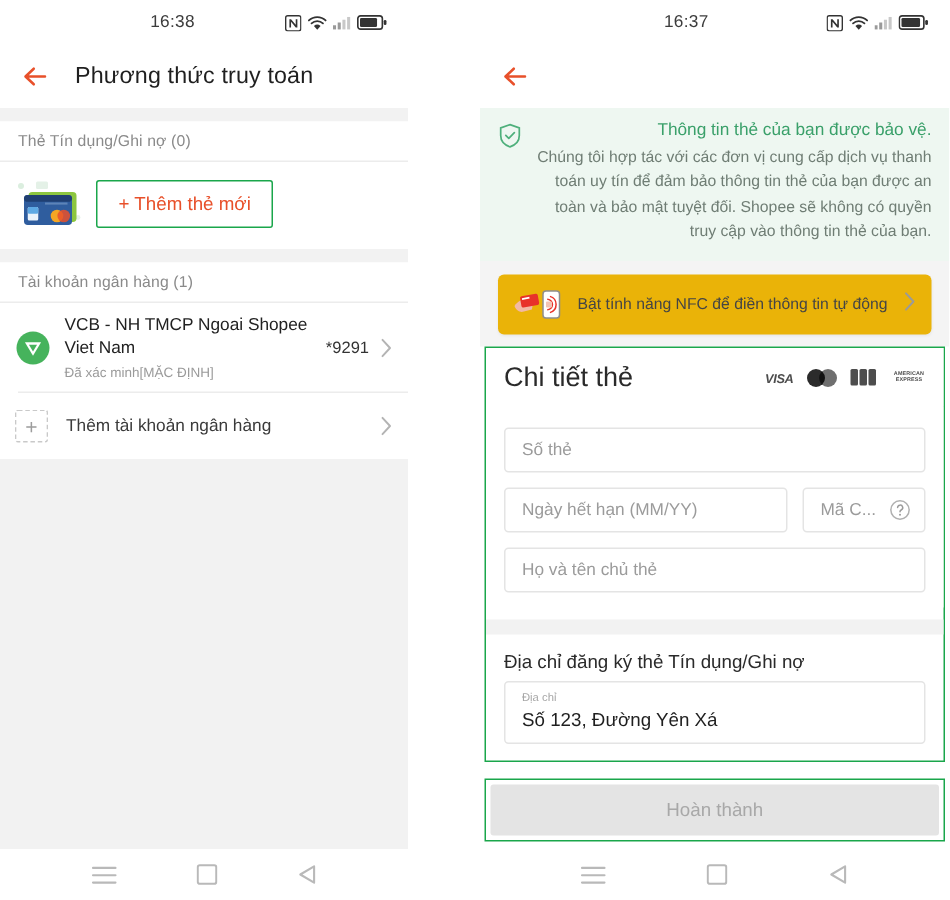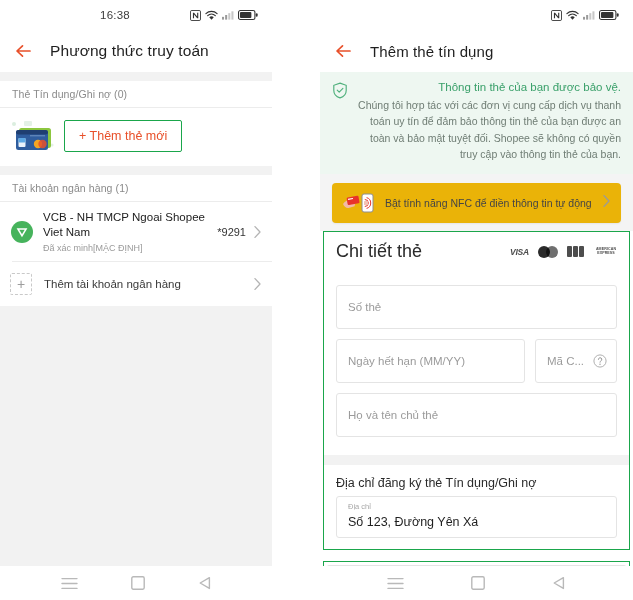--- a/index.html
+++ b/index.html
@@ -116,21 +116,21 @@
   .cardhdr {
     display: flex; align-items: center; padding: 9px 10px 9px 12px;
     background: #ffffff;
   }
   .cardhdr-title { flex:1 1 auto; font-size: 18px; color: #2a2a2a; }
   .brands { display: flex; align-items: center; gap: 9px; }
 
   .fields { padding: 4px 12px 10px 12px; background:#ffffff; }
   .field {
     border: 1px solid #e4e4e4; border-radius: 3px; background: #fff;
-    height: 44px; display: flex; align-items: center; padding: 0 11px;
+    height: 30px; display: flex; align-items: center; padding: 0 11px;
     margin-top: 10px;
   }
   .field-ph { font-size: 11.5px; color: #9b9b9b; }
   .row2 { display: flex; gap: 10px; }
   .row2 .f-exp { flex: 1 1 auto; }
   .row2 .f-cvv { width: 82px; flex: 0 0 auto; justify-content: space-between; padding-right: 9px; }
   .qmark { width: 14px; height: 14px; flex: 0 0 auto; }
 
   .inner-band { height: 10px; background: #f2f2f2; margin: 8px 0 0 0; }
 
@@ -300,20 +300,21 @@
           </svg>
       </span>
     </div>
   </div>
 
   <div class="gutter"></div>
 
   <div class="panel panel-right">
 
     <div class="statusbar">
+      <div class="clock clock-r">16:37</div>
       <div class="sysicons" style="right:14px;">
         <span>
           <svg width="11" height="11" viewBox="0 0 12 12">
               <rect x="0.5" y="0.5" width="11" height="11" rx="1.5" fill="none" stroke="#333" stroke-width="1"></rect>
               <path d="M3.2 9V3h1.2l3.4 4.1V3H9v6H7.8L4.4 4.9V9z" fill="#333"></path>
             </svg>
         </span>
         <span>
           <svg width="13" height="11" viewBox="0 0 14 11">
               <path d="M7 10.2 4.6 7.4a3.6 3.6 0 0 1 4.8 0z" fill="#333"></path>
@@ -338,21 +339,20 @@
         </span>
       </div>
     </div>
 
     <div class="appbar">
       <span class="back-arrow">
         <svg width="26" height="26" viewBox="0 0 26 26">
             <path d="M18 13H5.5M10.5 7.8 5 13l5.5 5.2" stroke="#e8502a" stroke-width="1.7" fill="none" stroke-linecap="round" stroke-linejoin="round"></path>
           </svg>
       </span>
-      <div class="appbar-title">Thêm thẻ tín dụng</div>
     </div>
 
     <div class="notice">
       <span class="shield">
         <svg width="16" height="17" viewBox="0 0 16 17">
             <path d="M8 1.1 14.2 3.3v5.1c0 3.6-2.5 6.3-6.2 7.5C4.3 14.7 1.8 12 1.8 8.4V3.3z" fill="none" stroke="#4fb07c" stroke-width="1.15"></path>
             <path d="M5.2 8.2 7.2 10.2l3.7-3.8" fill="none" stroke="#4fb07c" stroke-width="1.15" stroke-linecap="round" stroke-linejoin="round"></path>
           </svg>
       </span>
       <div>

